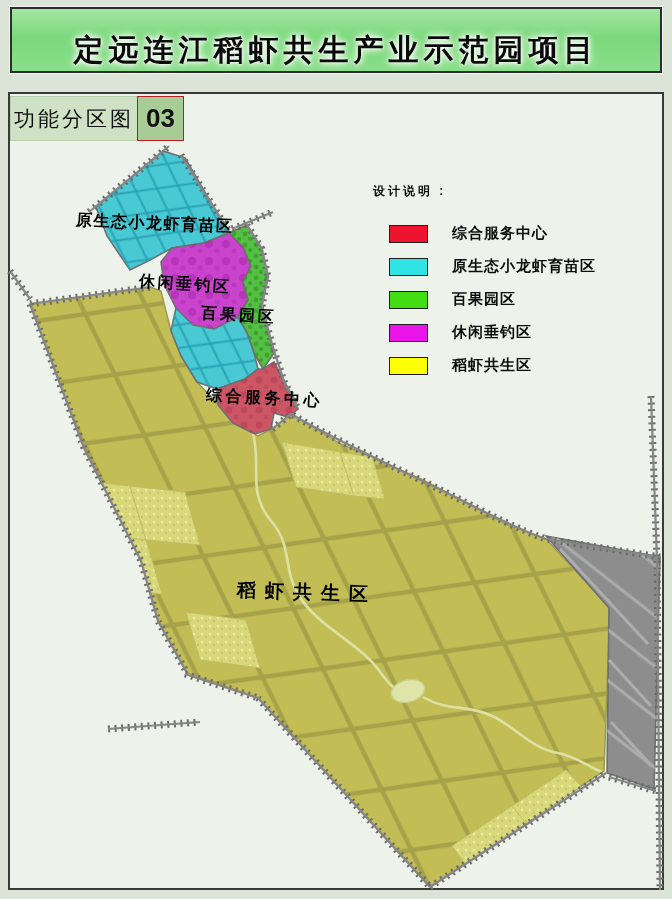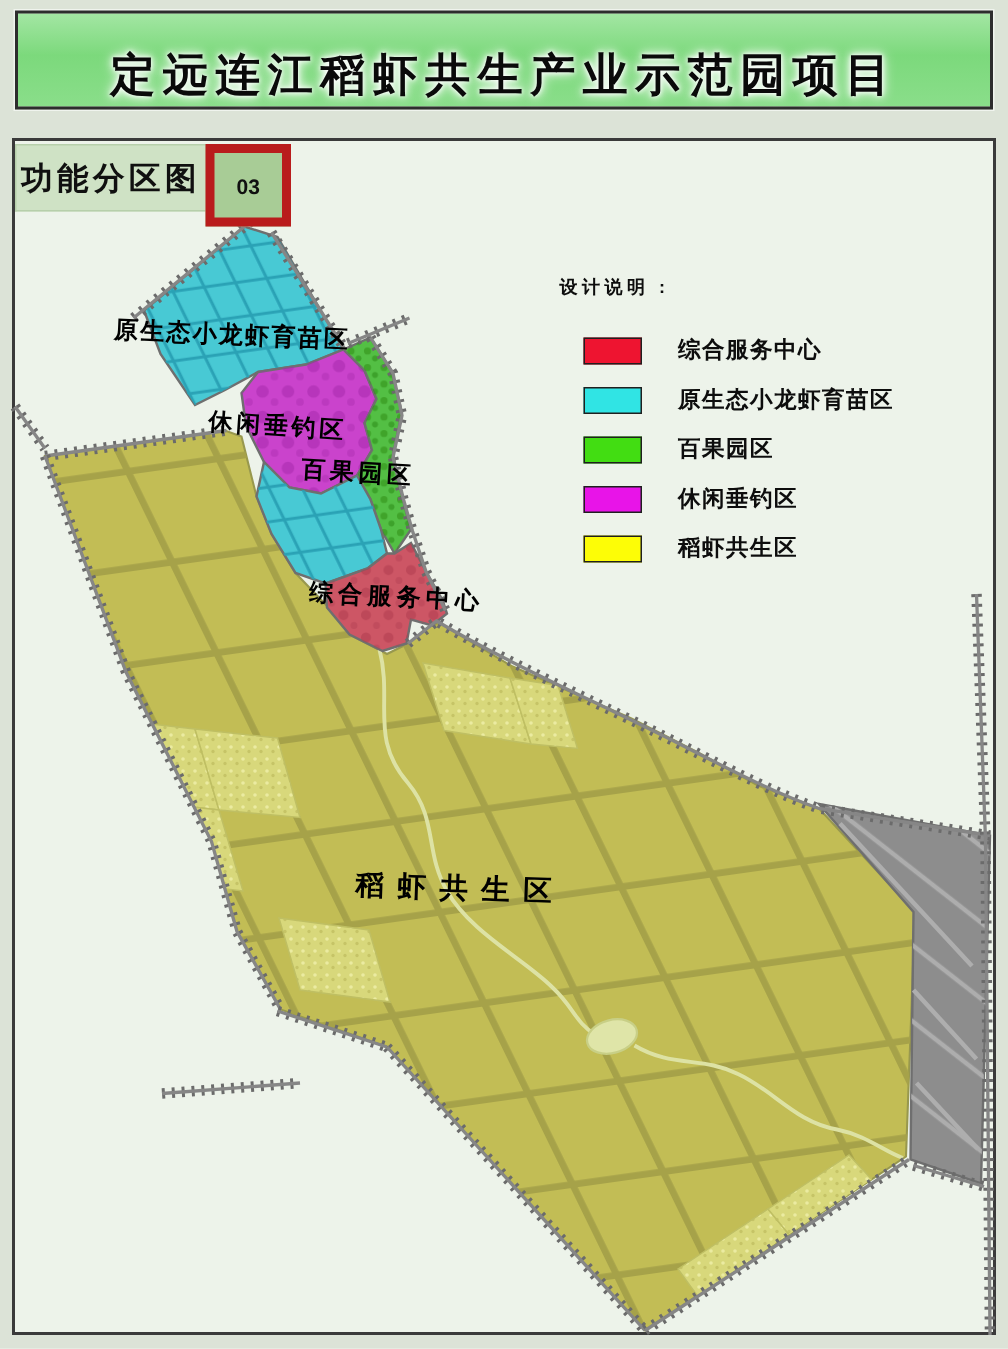--- a/index.html
+++ b/index.html
@@ -24,26 +24,26 @@
   .map-frame{
     position:absolute;left:8px;top:92px;width:652px;height:794px;
     border:2px solid #3a3a3a;background:#edf3ea;
   }
   svg.map{position:absolute;left:0;top:0;}
   
   .subtitle{position:absolute;left:10px;top:96px;display:flex;z-index:6;}
   .sub-label{
     width:126px;height:43px;background:#cfe2c5;border:1px solid #b7cfab;border-right:none;
     display:flex;align-items:center;justify-content:center;
-    font-weight:bold;font-size:21px;color:#101010;letter-spacing:3px;
+    font-weight:normal;font-size:21px;color:#101010;letter-spacing:3px;
   }
   .sub-num{
-    width:45px;height:43px;background:#a8cc96;border:6px solid #b91c1c;
+    width:45px;height:43px;background:#a8cc96;border:1px solid #b91c1c;
     display:flex;align-items:center;justify-content:center;
-    font-weight:bold;font-size:14px;color:#101010;
+    font-weight:bold;font-size:26px;color:#101010;
   }
   
   .legend{position:absolute;left:373px;top:183px;z-index:6;}
   .legend-title{font-size:12px;font-weight:bold;color:#0d0d0d;letter-spacing:3px;}
   .legend-items{margin:24px 0 0 16px;}
   .legend-row{display:flex;align-items:center;height:19px;margin-bottom:14px;}
   .swatch{width:39px;height:18px;border:1px solid #1f1f1f;margin-right:24px;box-sizing:border-box;}
   .legend-label{font-size:15px;font-weight:bold;color:#0d0d0d;letter-spacing:1px;white-space:nowrap;}
   
   .map-label{

